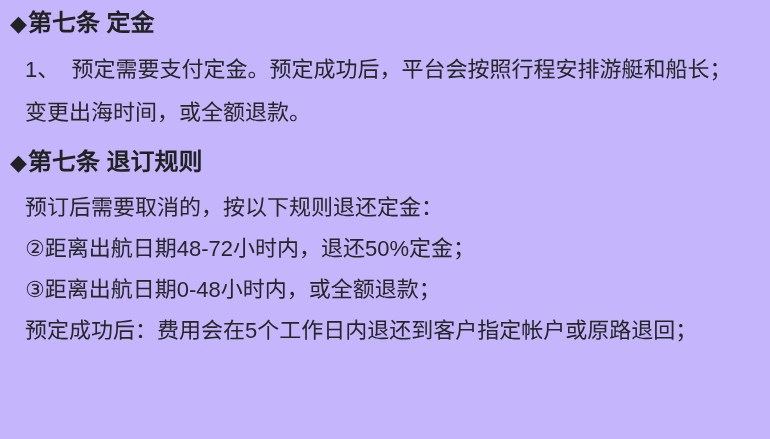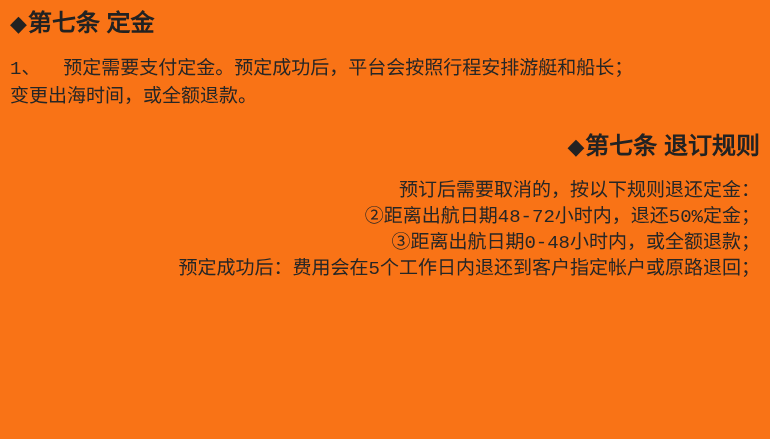--- a/index.html
+++ b/index.html
@@ -2,46 +2,45 @@
 <html lang="zh-CN"><head>
 <meta charset="utf-8">
 <style>
   html, body { margin: 0; padding: 0; background: #ffffff; }
   .page {
     position: relative;
     width: 770px;
     height: 439px;
     box-sizing: border-box;
     padding: 6px 10px 0 10px;
-    background: #f97316;
+    background: #c4b5fd;
     color: #262626;
     font-family: "Liberation Sans", "DejaVu Sans", sans-serif;
     overflow: hidden;
   }
   .heading {
     margin: 0;
     font-size: 24px;
     line-height: 34px;
     font-weight: 700;
     color: #222222;
     white-space: pre-wrap;
   }
   .heading .bullet {
     font-size: 22px;
     margin-right: 1px;
   }
-  .sec-gap { margin-top: 18px; text-align: right; }
+  .sec-gap { margin-top: 18px; }
   .body { margin-top: 14px; }
   .line {
-    margin: 0;
-    font-size: 19px;
+    margin: 15px;
+    font-size: 22px;
     font-weight: 400;
     color: #262626;
     white-space: pre-wrap;
-    font-family: Liberation Mono, monospace;
   }
   .body-1 .line { line-height: 28px; }
   .body-2 .line { line-height: 26px; }
 </style>
 </head>
 <body>
 
 <div class="page">
 
   <section>

